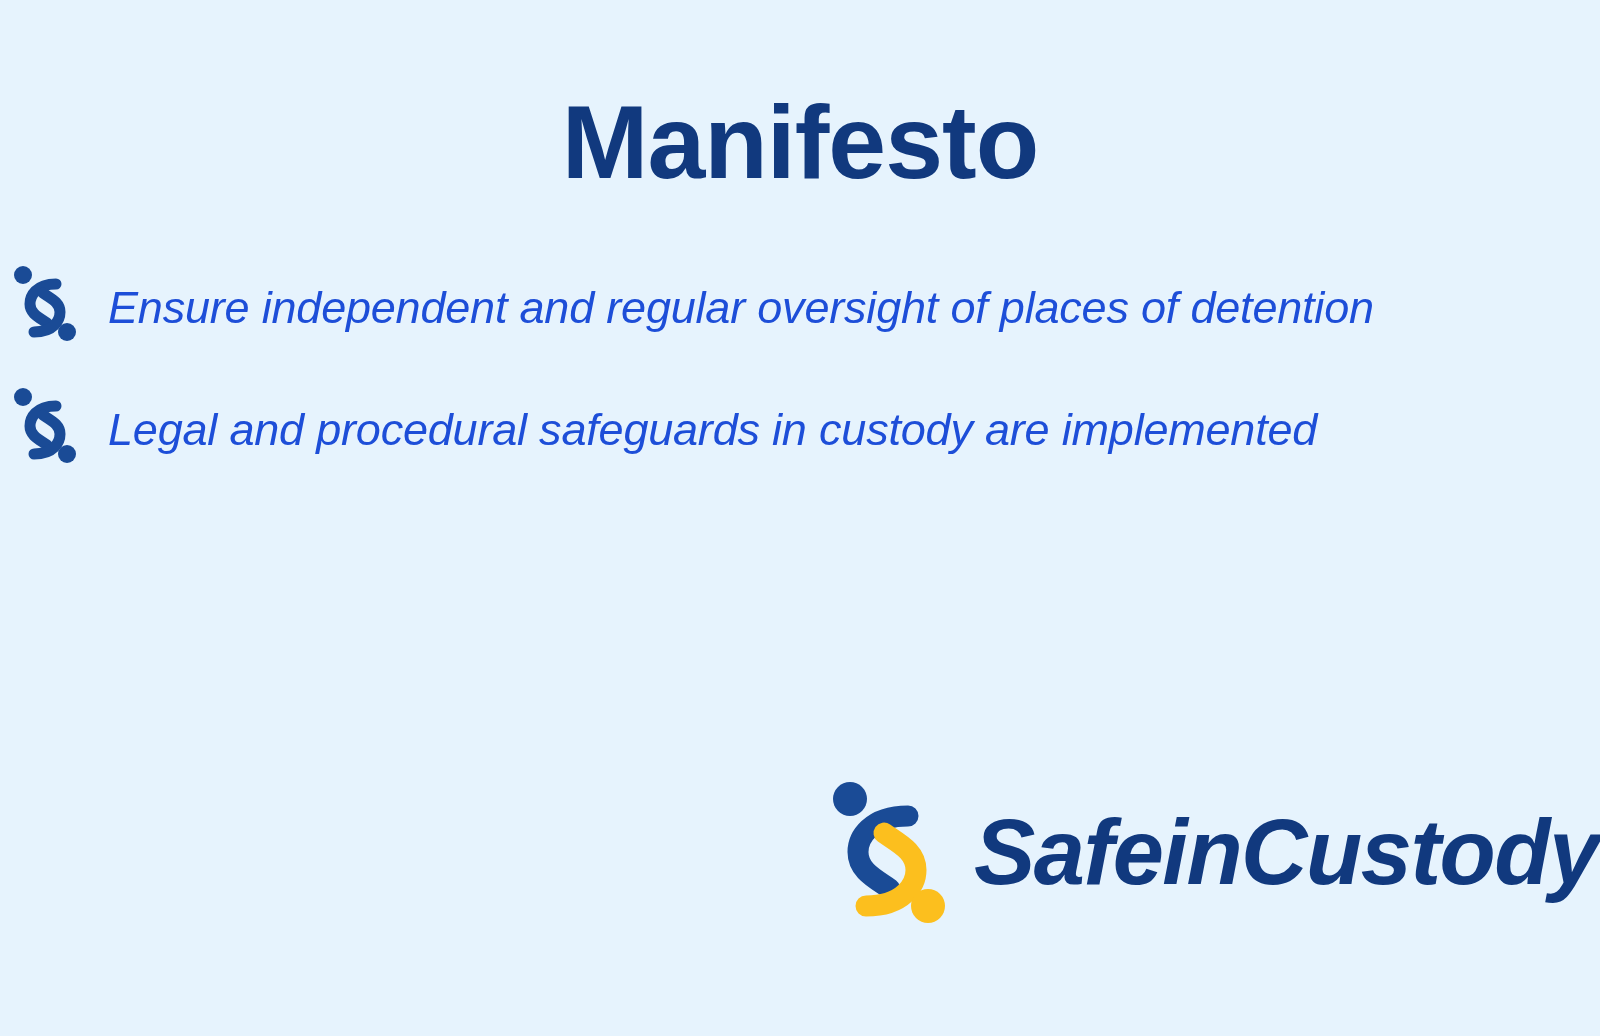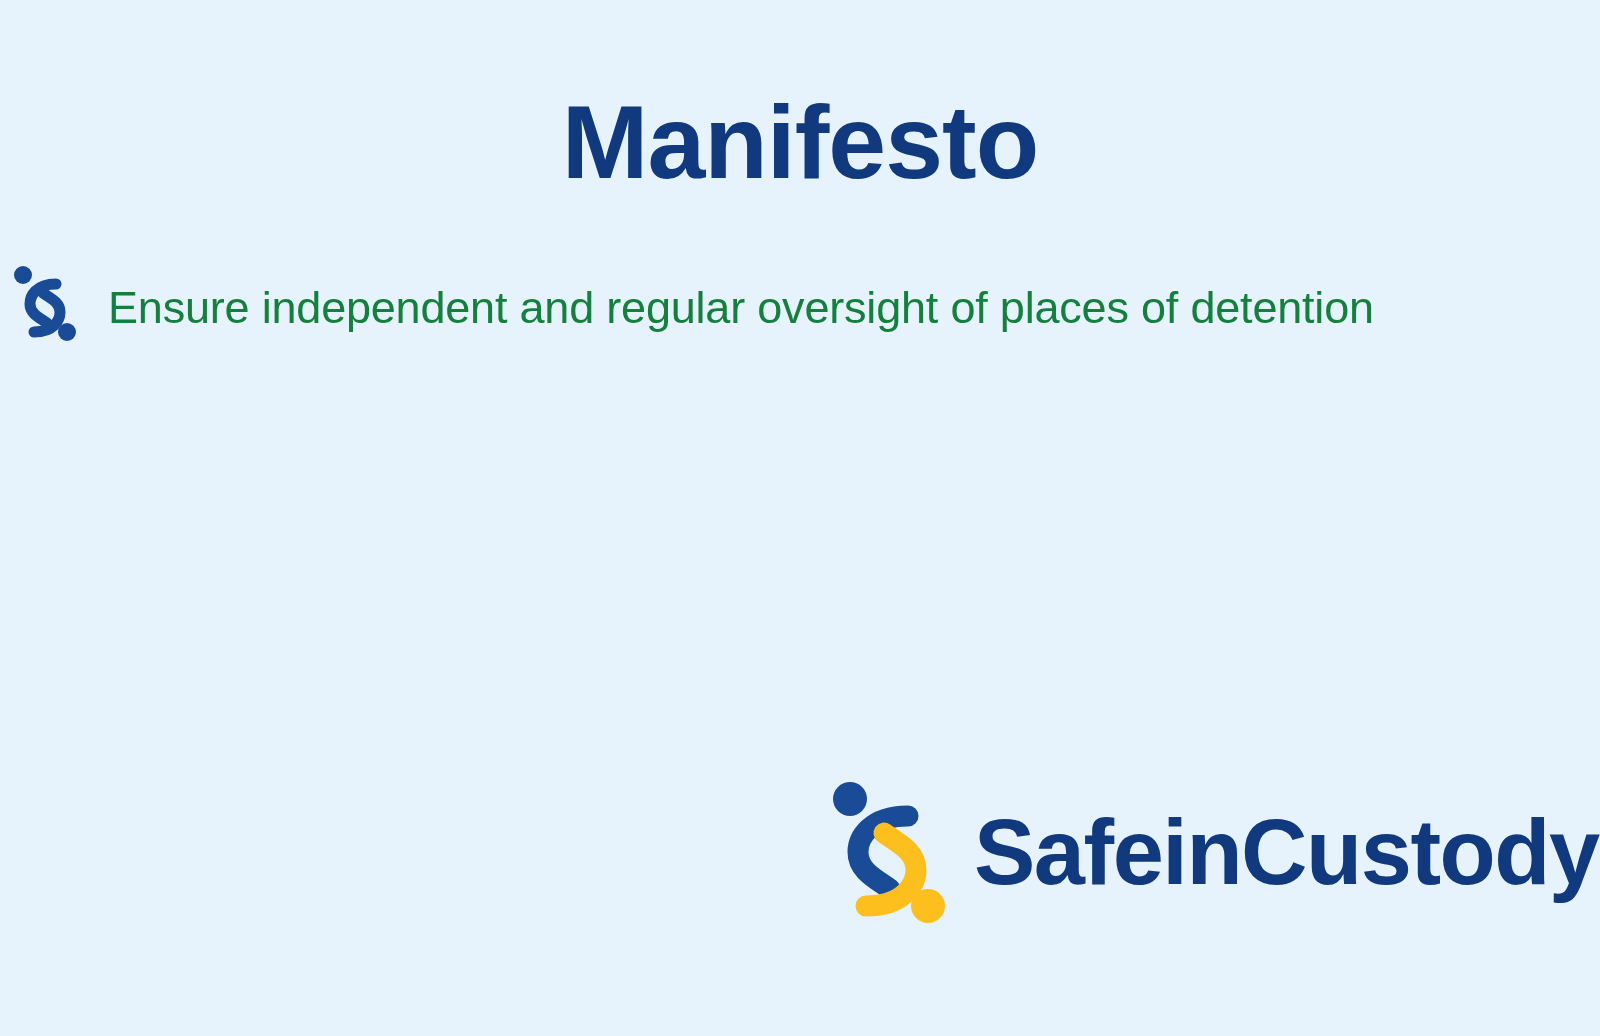--- a/index.html
+++ b/index.html
@@ -55,32 +55,34 @@
     flex: 0 0 auto;
     width: 70px;
     height: 92px;
     margin-right: 28px;
     display: block;
   }
 
   .manifesto-text {
     font-size: 45px;
     line-height: 1.12;
-    color: #15803d;
+    color: #1d4ed8;
     white-space: nowrap;
     letter-spacing: -0.2px;
+    font-style: italic;
   }
 
   
   .brand-lockup {
     position: absolute;
     left: 818px;
     top: 776px;
     display: flex;
     align-items: center;
+    font-style: italic;
   }
 
   .brand-mark {
     width: 132px;
     height: 152px;
     display: block;
     margin-right: 24px;
   }
 
   .brand-wordmark {
@@ -105,20 +107,29 @@
       <svg class="bullet-mark" viewBox="0 0 70 92">
         <circle cx="13" cy="13" r="9" fill="#1a4b96"></circle>
         <path d="M46 22 C26 22, 20 34, 20 42 C20 52, 30 56, 37 61" fill="none" stroke="#1a4b96" stroke-width="11" stroke-linecap="round"></path>
         <path d="M24 70 C44 70, 50 58, 50 50 C50 40, 40 36, 33 31" fill="none" stroke="#1a4b96" stroke-width="11" stroke-linecap="round"></path>
         <circle cx="57" cy="70" r="9" fill="#1a4b96"></circle>
       </svg>
       <div class="manifesto-text">Ensure independent and regular oversight of places of detention</div>
     </div>
 
 
+    <div class="manifesto-item">
+      <svg class="bullet-mark" viewBox="0 0 70 92">
+        <circle cx="13" cy="13" r="9" fill="#1a4b96"></circle>
+        <path d="M46 22 C26 22, 20 34, 20 42 C20 52, 30 56, 37 61" fill="none" stroke="#1a4b96" stroke-width="11" stroke-linecap="round"></path>
+        <path d="M24 70 C44 70, 50 58, 50 50 C50 40, 40 36, 33 31" fill="none" stroke="#1a4b96" stroke-width="11" stroke-linecap="round"></path>
+        <circle cx="57" cy="70" r="9" fill="#1a4b96"></circle>
+      </svg>
+      <div class="manifesto-text">Legal and procedural safeguards in custody are implemented</div>
+    </div>
 
 
   </div>
 
   <div class="brand-lockup">
     <svg class="brand-mark" viewBox="0 0 132 152">
       <circle cx="32" cy="23" r="17" fill="#1a4b96"></circle>
       <path d="M90 40 C52 40, 40 62, 40 76 C40 95, 58 103, 72 113" fill="none" stroke="#1a4b96" stroke-width="21" stroke-linecap="round"></path>
       <path d="M48 130 C86 130, 98 108, 98 94 C98 75, 80 67, 66 57" fill="none" stroke="#fcbf1e" stroke-width="21" stroke-linecap="round"></path>
       <circle cx="110" cy="130" r="17" fill="#fcbf1e"></circle>

